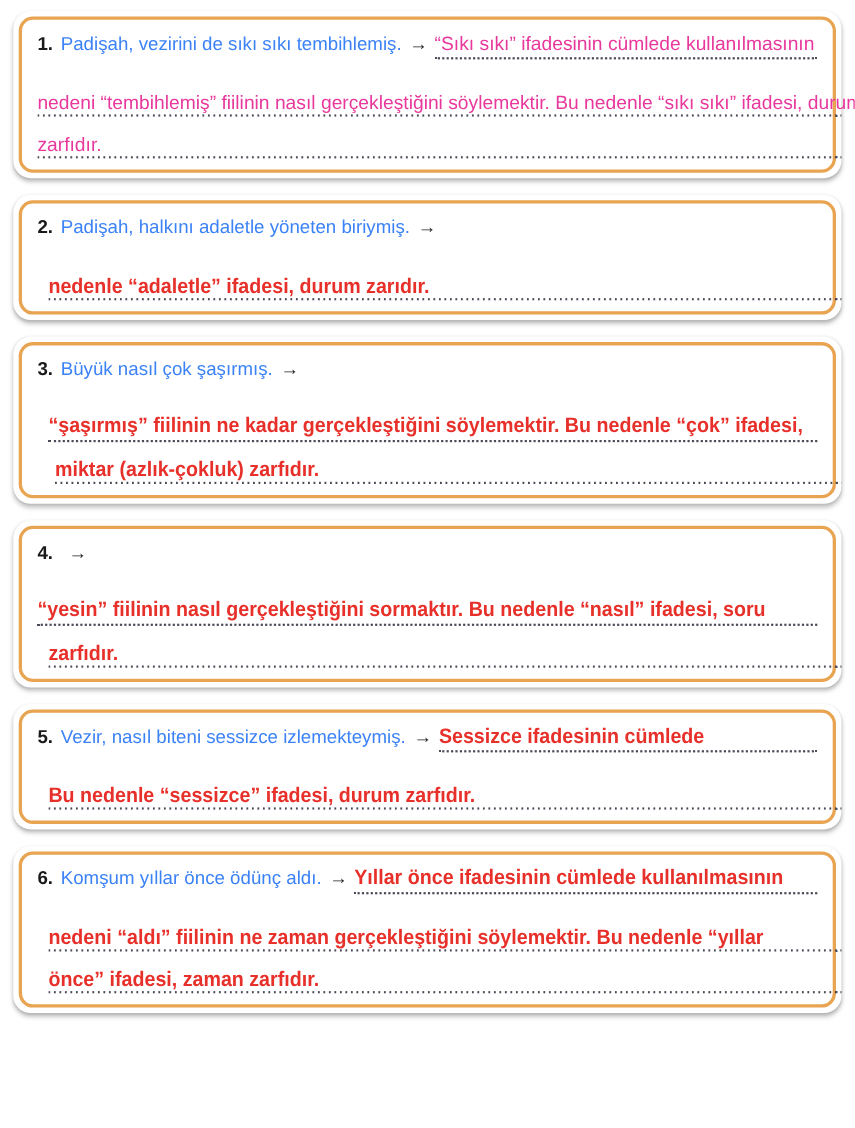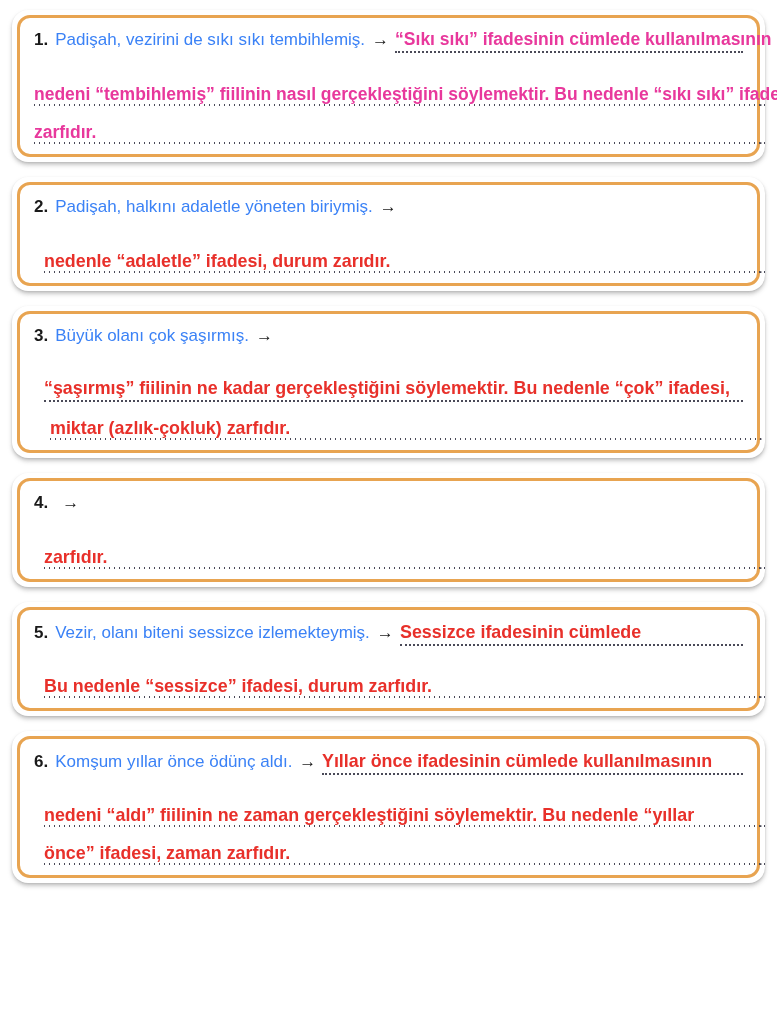--- a/index.html
+++ b/index.html
@@ -95,21 +95,21 @@
     font-size: 19px;
     line-height: 1.05;
     white-space: nowrap;
     display: inline-block;
     transform: scaleX(0.94);
     transform-origin: left bottom;
   }
   
   .ans.pink {
     color: #E8389C;
-    font-weight: bold;
+    font-weight: normal;
     font-size: 17.5px;
     transform: scaleX(1);
   }
   .ans.red {
     color: #E8302A;
   }
 
   .tail-dot {
     position: absolute;
     right: 2px;
@@ -174,21 +174,21 @@
           <span class="tail-dot">.</span>
         </span>
       </div>
     </div>
   </div>
 
   <div class="q-card">
     <div class="q-inner">
       <div class="line prompt-row">
         <span class="q-num">3.</span>
-        <span class="q-text">Büyük olanı çok şaşırmış.</span>
+        <span class="q-text">Büyük nasıl çok şaşırmış.</span>
         <span class="arrow">→</span>
       </div>
       <div class="line indent-sm">
         <span class="answer-slot full">
           <span class="ans red">“şaşırmış” fiilinin ne kadar gerçekleştiğini söylemektir. Bu nedenle “çok” ifadesi,</span>
         </span>
       </div>
       <div class="line indent-md">
         <span class="answer-slot full with-dot">
           <span class="ans red">miktar (azlık-çokluk) zarfıdır.</span>
@@ -197,34 +197,39 @@
       </div>
     </div>
   </div>
 
   <div class="q-card">
     <div class="q-inner">
       <div class="line prompt-row">
         <span class="q-num">4.</span>
         <span class="arrow">→</span>
       </div>
+      <div class="line">
+        <span class="answer-slot full">
+          <span class="ans red">“yesin” fiilinin nasıl gerçekleştiğini sormaktır. Bu nedenle “nasıl” ifadesi, soru</span>
+        </span>
+      </div>
       <div class="line indent-sm">
         <span class="answer-slot full with-dot">
           <span class="ans red">zarfıdır.</span>
           <span class="tail-dot">.</span>
         </span>
       </div>
     </div>
   </div>
 
   <div class="q-card">
     <div class="q-inner">
       <div class="line prompt-row">
         <span class="q-num">5.</span>
-        <span class="q-text">Vezir, olanı biteni sessizce izlemekteymiş.</span>
+        <span class="q-text">Vezir, nasıl biteni sessizce izlemekteymiş.</span>
         <span class="arrow">→</span>
         <span class="answer-slot">
           <span class="ans red">Sessizce ifadesinin cümlede</span>
         </span>
       </div>
       <div class="line indent-sm">
         <span class="answer-slot full with-dot">
           <span class="ans red">Bu nedenle “sessizce” ifadesi, durum zarfıdır.</span>
           <span class="tail-dot">.</span>
         </span>

